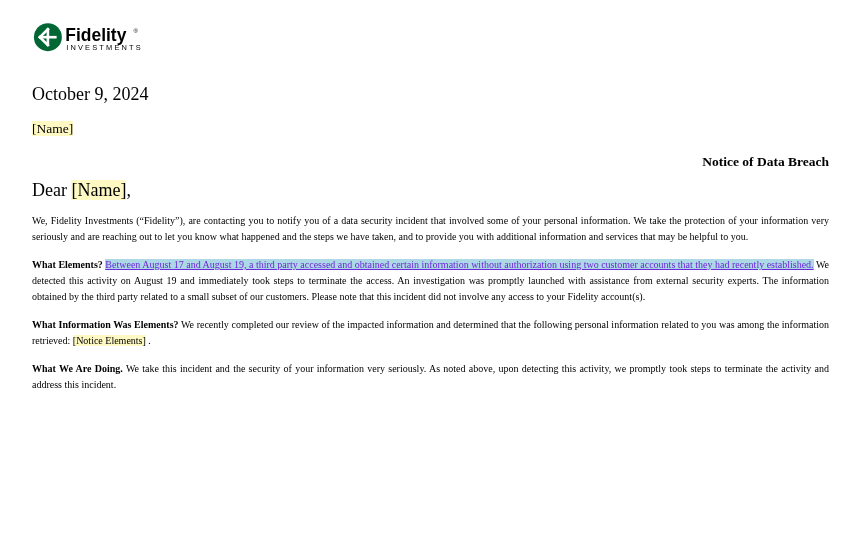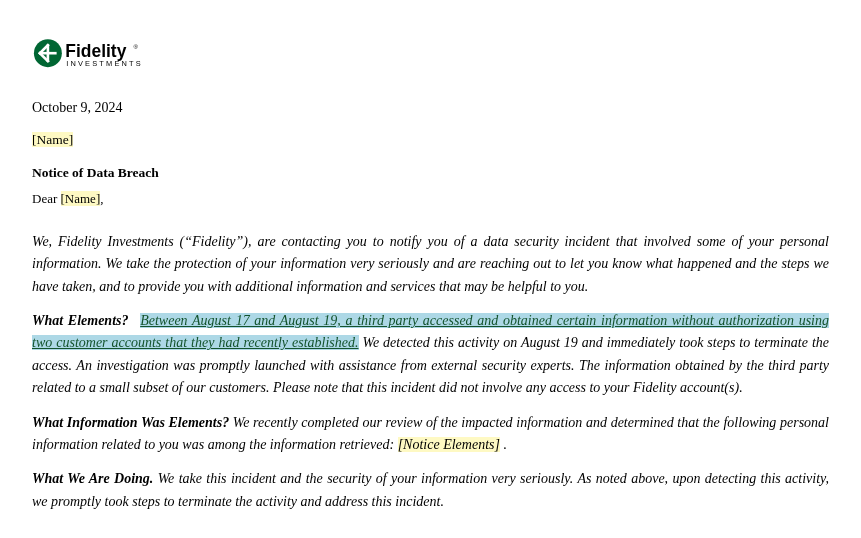--- a/index.html
+++ b/index.html
@@ -9,58 +9,56 @@
       background: #fff;
       color: #000;
       width: 861px;
       min-height: 538px;
       padding: 18px 32px 18px 32px;
     }
     .logo-area {
       display: flex;
       align-items: center;
       margin-bottom: 18px;
-      margin-top: 16px;
     }
     .logo-svg {
       width: 140px;
       height: 48px;
     }
     .date-line {
       margin-bottom: 14px;
-      font-size: 14px;
+      font-size: 18px;
     }
     .address-block {
       margin-bottom: 14px;
       line-height: 1.55;
     }
     .highlight-yellow {
       background-color: #fef9c3;
     }
     .highlight-blue {
       background-color: #add8e6;
       text-decoration: underline;
-      color: #14532d;
-      margin-left: 7px;
+      color: #6d28d9;
     }
     .notice-title {
       font-weight: bold;
       margin-bottom: 10px;
       font-size: 13.5px;
+      text-align: right;
     }
     .dear-line {
-      margin-bottom: 24px;
-      font-size: 13px;
+      margin-bottom: 12px;
+      font-size: 18px;
     }
     .body-paragraph {
       margin-bottom: 12px;
-      font-size: 14px;
+      font-size: 10px;
       line-height: 1.6;
       text-align: justify;
-      font-style: italic;
     }
     .section-label {
       font-weight: bold;
     }
   </style>
 </head>
 <body>
 
 <div class="logo-area">
   <svg class="logo-svg" viewBox="0 0 160 55" xmlns="http://www.w3.org/2000/svg">

